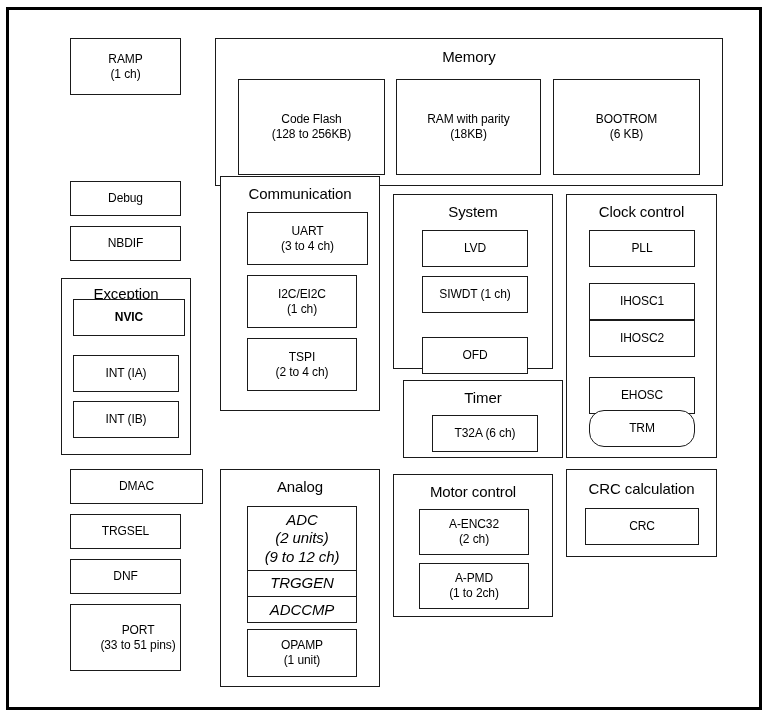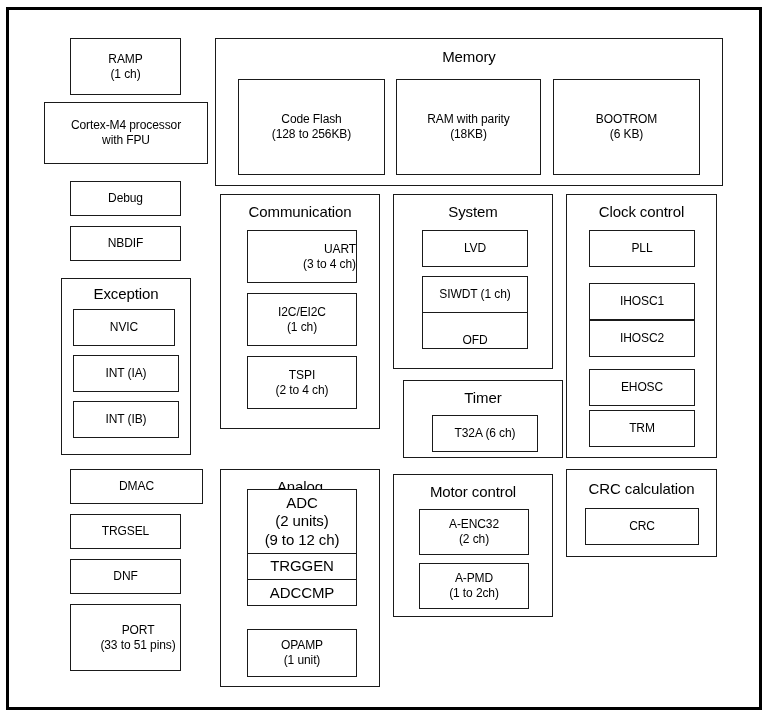--- a/index.html
+++ b/index.html
@@ -88,36 +88,32 @@
 <body>
 
 <div id="diagram">
   <div class="frame">
 
     <div class="blk" style="left:61px; top:28px; width:111px; height:57px;">
       <span class="ln">RAMP</span>
       <span class="ln">(1 ch)</span>
     </div>
 
-    <div class="blk" style="left:35px; top:92px; width:164px; height:62px;">
-      <span class="ln">Cortex-M4 processor</span>
-      <span class="ln">with FPU</span>
-    </div>
 
     <div class="blk" style="left:61px; top:171px; width:111px; height:35px;">
       <span class="ln">Debug</span>
     </div>
 
     <div class="blk" style="left:61px; top:216px; width:111px; height:35px;">
       <span class="ln">NBDIF</span>
     </div>
 
     <div class="grp" style="left:52px; top:268px; width:130px; height:177px;">
       <span class="cap" style="top:7px;">Exception</span>
-      <div class="blk" style="left:11px; top:30px; width:102px; height:37px;">
+      <div class="blk" style="left:11px; top:20px; width:112px; height:37px;font-weight:bold;">
         <span class="ln">NVIC</span>
       </div>
       <div class="blk" style="left:11px; top:76px; width:106px; height:37px;">
         <span class="ln">INT (IA)</span>
       </div>
       <div class="blk" style="left:11px; top:122px; width:106px; height:37px;">
         <span class="ln">INT (IB)</span>
       </div>
     </div>
 
@@ -147,23 +143,23 @@
       <div class="blk" style="left:180px; top:40px; width:145px; height:96px;">
         <span class="ln">RAM with parity</span>
         <span class="ln">(18KB)</span>
       </div>
       <div class="blk" style="left:337px; top:40px; width:147px; height:96px;">
         <span class="ln">BOOTROM</span>
         <span class="ln">(6 KB)</span>
       </div>
     </div>
 
-    <div class="grp" style="left:211px; top:184px; width:160px; height:235px;">
+    <div class="grp" style="left:211px; top:166px; width:160px; height:235px;">
       <span class="cap" style="top:9px;">Communication</span>
-      <div class="blk" style="left:26px; top:35px; width:110px; height:53px;align-items:flex-end;">
+      <div class="blk" style="left:26px; top:35px; width:121px; height:53px;">
         <span class="ln">UART</span>
         <span class="ln">(3 to 4 ch)</span>
       </div>
       <div class="blk" style="left:26px; top:98px; width:110px; height:53px;align-items:center;">
         <span class="ln">I2C/EI2C</span>
         <span class="ln">(1 ch)</span>
       </div>
       <div class="blk" style="left:26px; top:161px; width:110px; height:53px;">
         <span class="ln">TSPI</span>
         <span class="ln">(2 to 4 ch)</span>
@@ -171,21 +167,21 @@
     </div>
 
     <div class="grp" style="left:384px; top:184px; width:160px; height:175px;">
       <span class="cap" style="top:9px;">System</span>
       <div class="blk" style="left:28px; top:35px; width:106px; height:37px;">
         <span class="ln">LVD</span>
       </div>
       <div class="blk" style="left:28px; top:81px; width:106px; height:37px;">
         <span class="ln">SIWDT (1 ch)</span>
       </div>
-      <div class="blk" style="left:28px; top:117px; width:106px; height:37px;justify-content:flex-end;">
+      <div class="blk" style="left:28px; top:142px; width:106px; height:37px;">
         <span class="ln">OFD</span>
       </div>
     </div>
 
     <div class="grp" style="left:384px; top:370px; width:160px; height:78px;margin-left:10px;">
       <span class="cap" style="top:9px;">Timer</span>
       <div class="blk" style="left:28px; top:34px; width:106px; height:37px;">
         <span class="ln">T32A (6 ch)</span>
       </div>
     </div>
@@ -194,31 +190,31 @@
       <span class="cap" style="top:9px;">Clock control</span>
       <div class="blk" style="left:22px; top:35px; width:106px; height:37px;text-align:center;">
         <span class="ln">PLL</span>
       </div>
       <div class="blk" style="left:22px; top:88px; width:106px; height:37px;">
         <span class="ln">IHOSC1</span>
       </div>
       <div class="blk" style="left:22px; top:125px; width:106px; height:37px;">
         <span class="ln">IHOSC2</span>
       </div>
-      <div class="blk" style="left:22px; top:174px; width:106px; height:37px;">
+      <div class="blk" style="left:22px; top:182px; width:106px; height:37px;">
         <span class="ln">EHOSC</span>
       </div>
-      <div class="blk" style="left:22px; top:215px; width:106px; height:37px;">
+      <div class="blk" style="left:22px; top:215px; width:106px; height:37px;border-radius:15px;">
         <span class="ln">TRM</span>
       </div>
     </div>
 
     <div class="grp" style="left:211px; top:459px; width:160px; height:218px;">
       <span class="cap" style="top:9px;">Analog</span>
-      <div class="stack" style="left:26px; top:19px; width:110px; height:117px;">
+      <div class="stack" style="left:26px; top:36px; width:110px; height:117px;font-style:italic;">
         <div class="cell" style="height:64px;">
           <span class="ln">ADC</span>
           <span class="ln">(2 units)</span>
           <span class="ln">(9 to 12 ch)</span>
         </div>
         <div class="cell" style="height:26px;">
           <span class="ln">TRGGEN</span>
         </div>
         <div class="cell" style="height:26px;">
           <span class="ln">ADCCMP</span>

